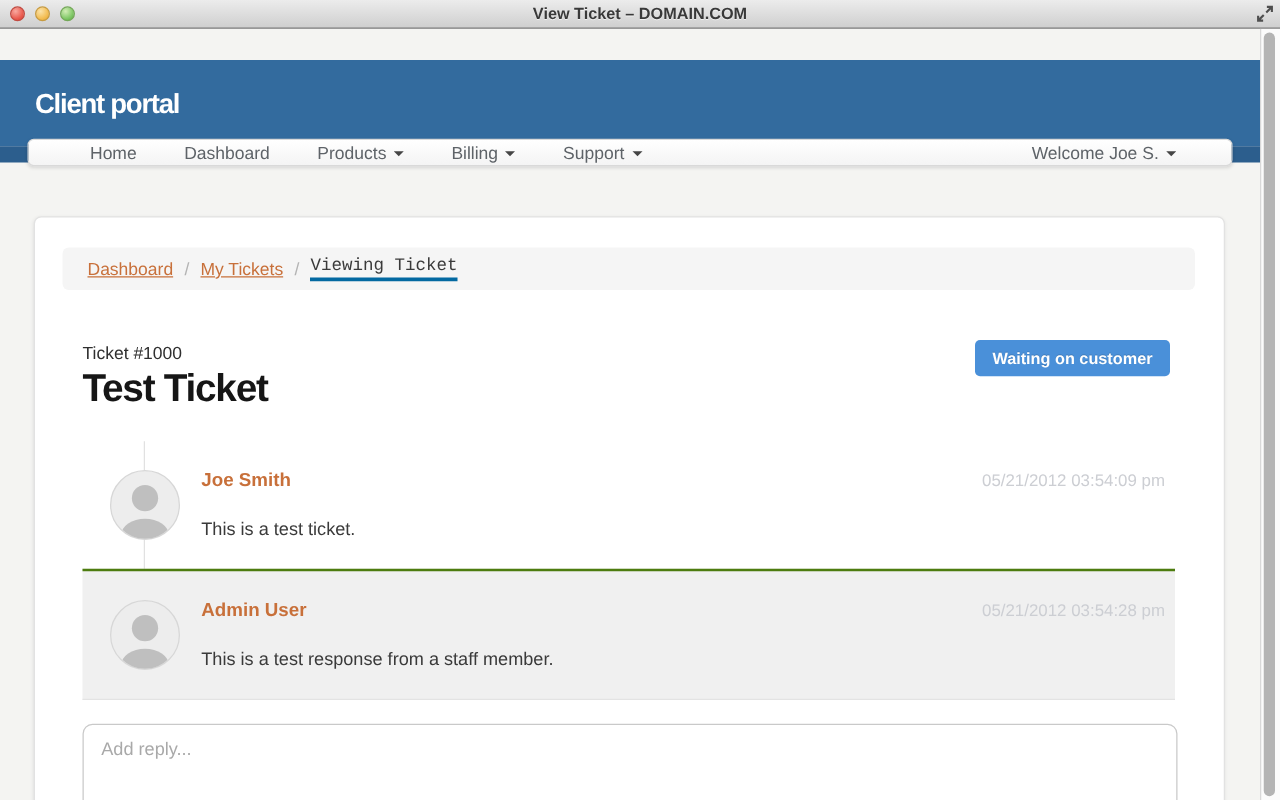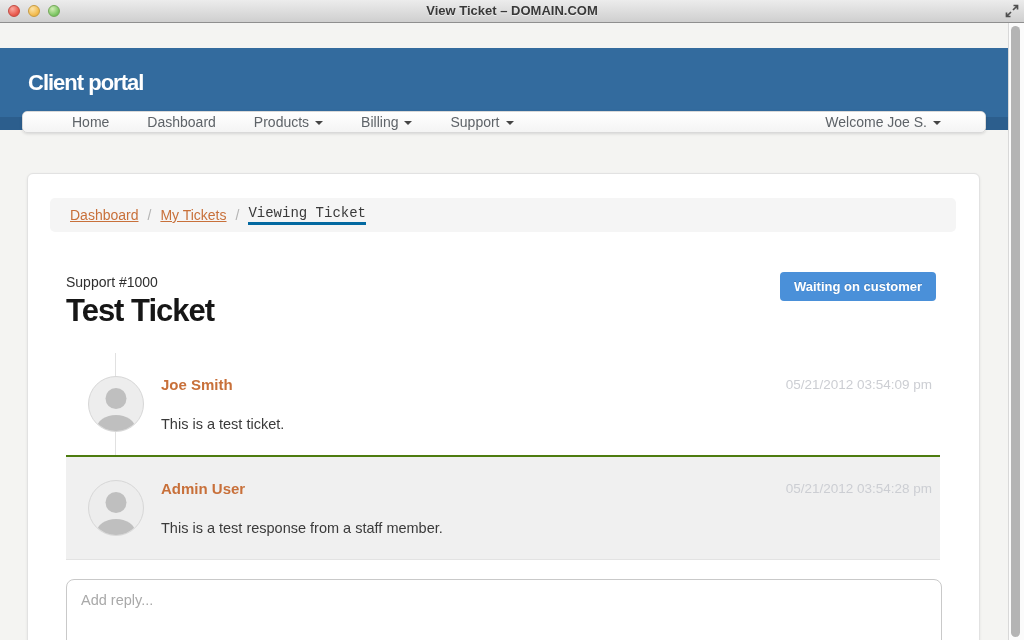--- a/index.html
+++ b/index.html
@@ -150,21 +150,21 @@
         <div class="breadcrumb">
           <span class="crumb-link">Dashboard</span>
           <span class="crumb-sep">/</span>
           <span class="crumb-link">My Tickets</span>
           <span class="crumb-sep">/</span>
           <span class="crumb-current">Viewing Ticket</span>
         </div>
 
         <div class="ticket-head">
           <div>
-            <div class="ticket-id">Support #1000</div>
+            <div class="ticket-id">Ticket #1000</div>
             <div class="ticket-title">Test Ticket</div>
           </div>
           <div class="status-badge">Waiting on customer</div>
         </div>
 
         <div class="thread">
           <div class="thread-line"></div>
 
           <div class="msg">
             <div class="avatar">

